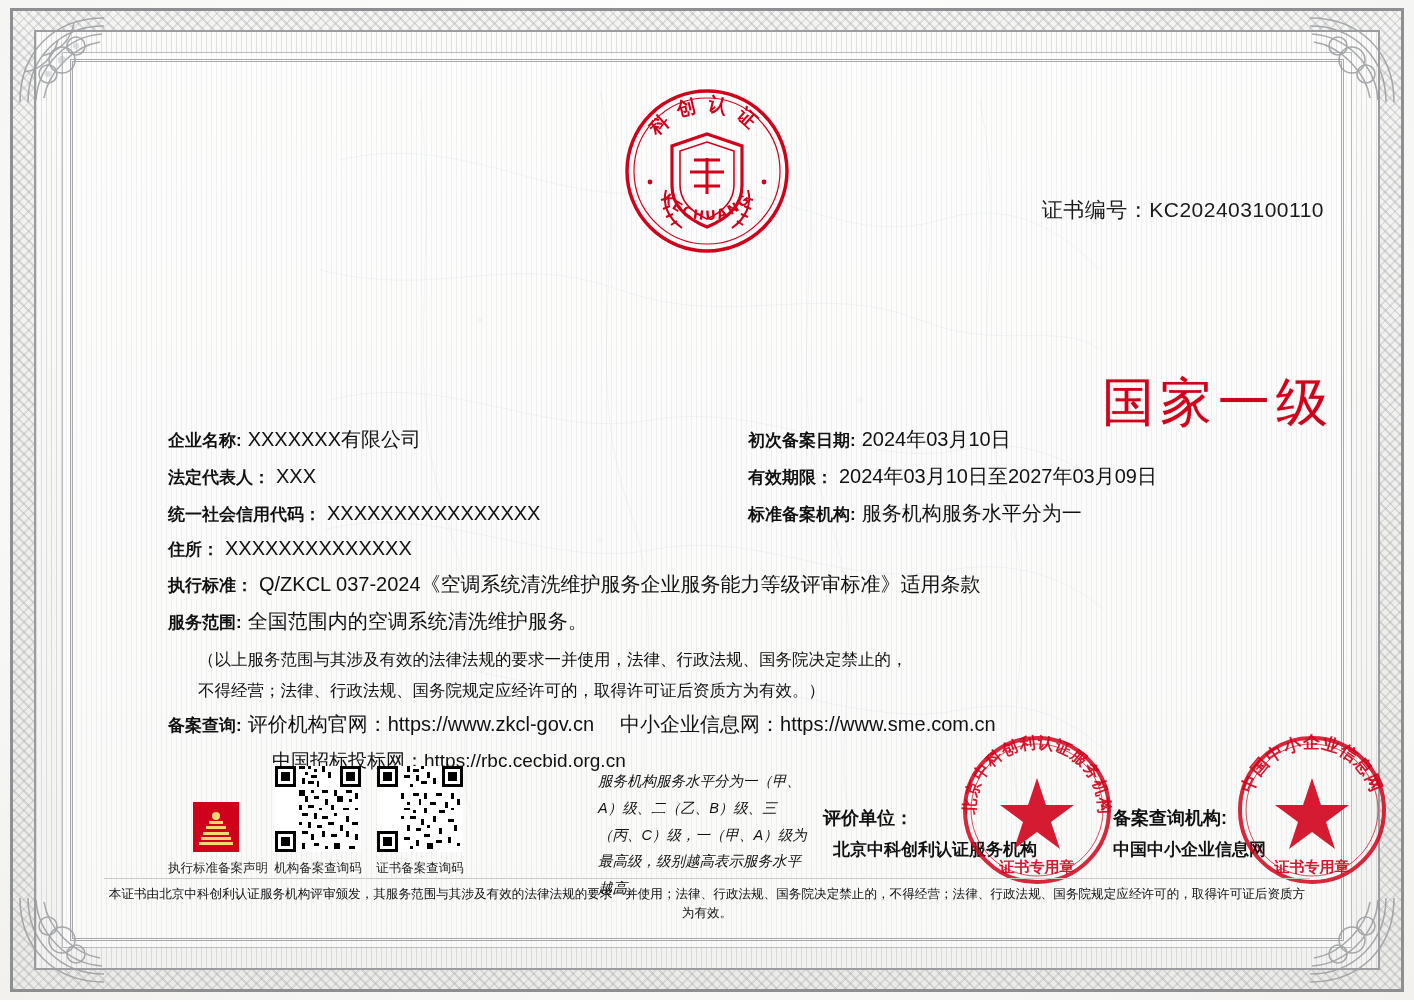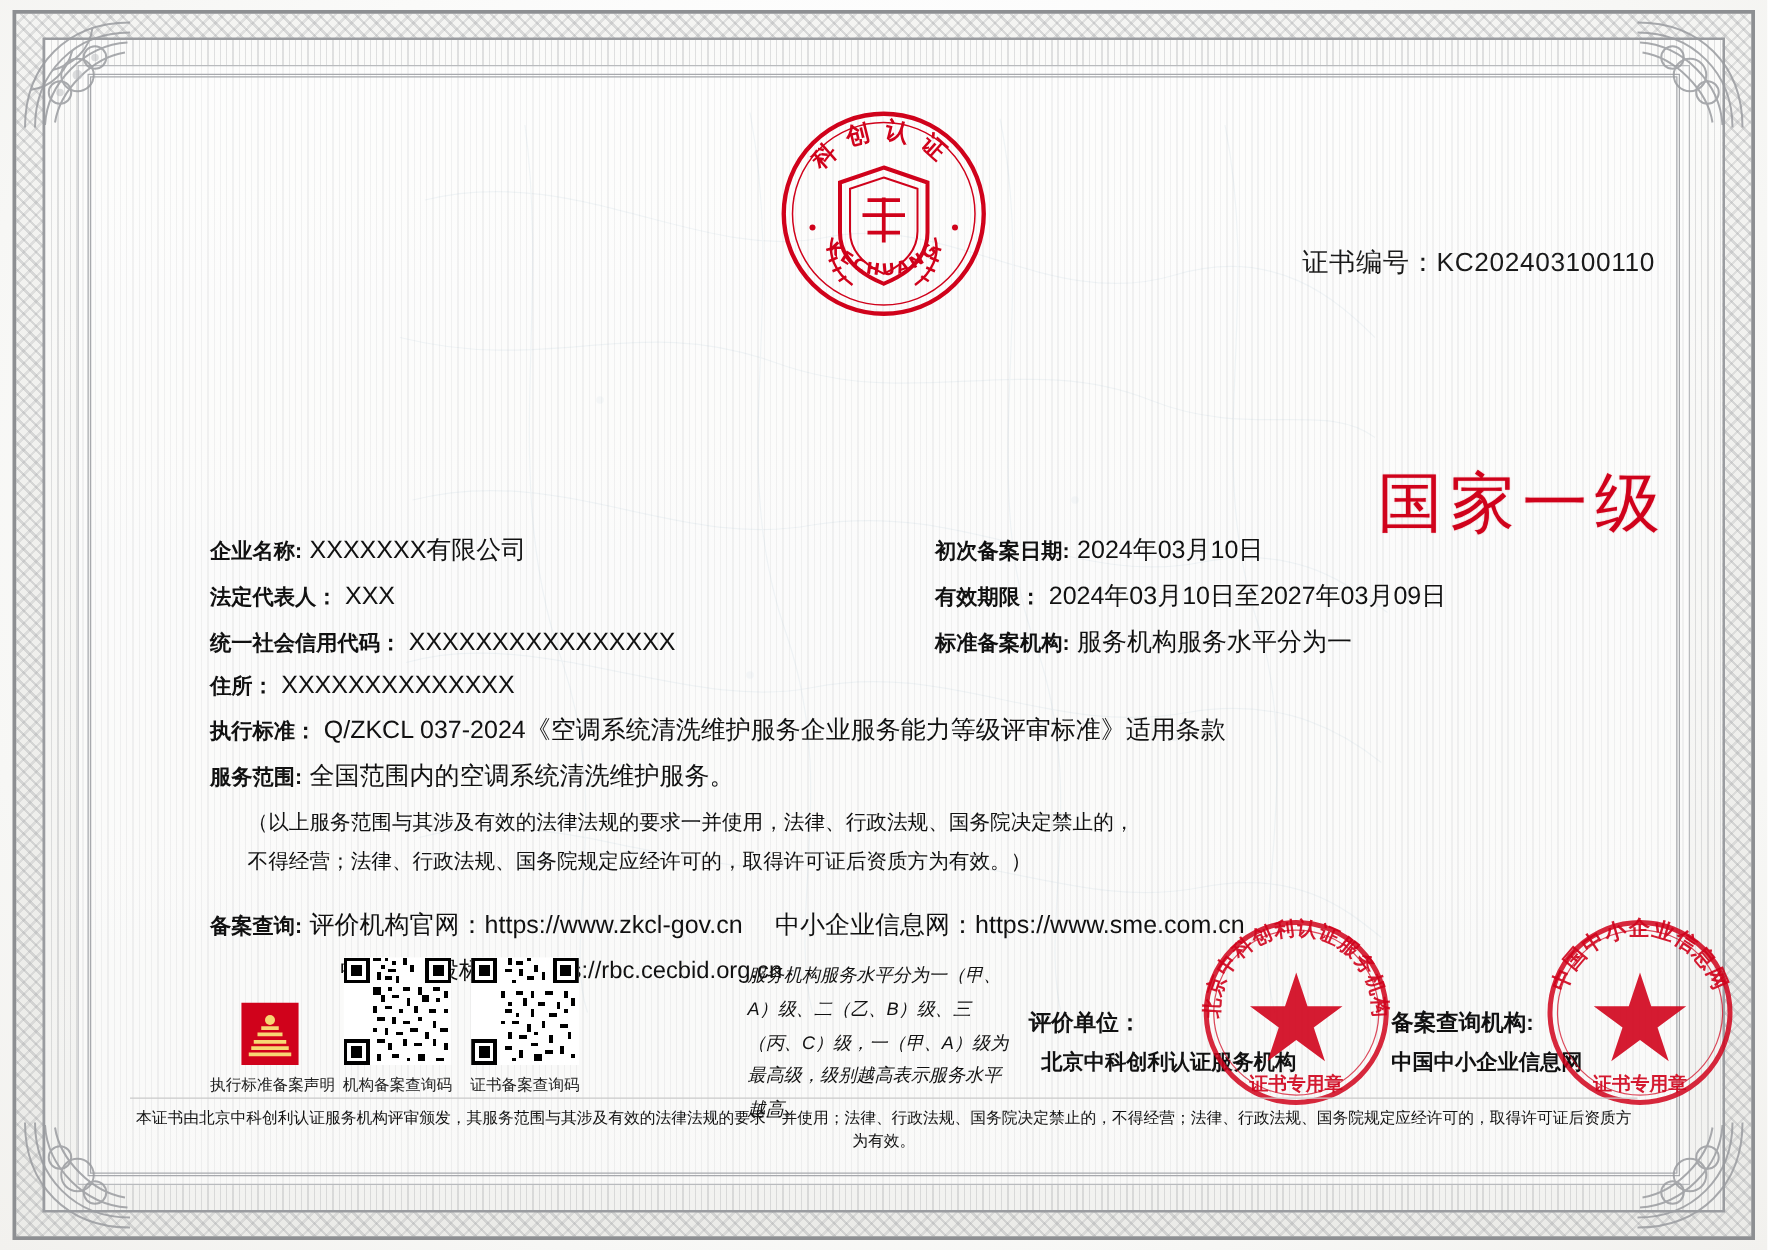--- a/index.html
+++ b/index.html
@@ -164,21 +164,21 @@
 
   .note {
     font-size: 16.5px;
     color: #111;
     line-height: 1.75;
     margin-left: 30px;
     margin-top: 2px;
   }
 
   .query-block {
-    margin-top: 22px;
+    margin-top: 6px;
   }
   .query-line2 {
     margin-left: 104px;
     font-size: 19px;
     color: #111;
     margin-top: 4px;
   }
 
   
   .bottom {

